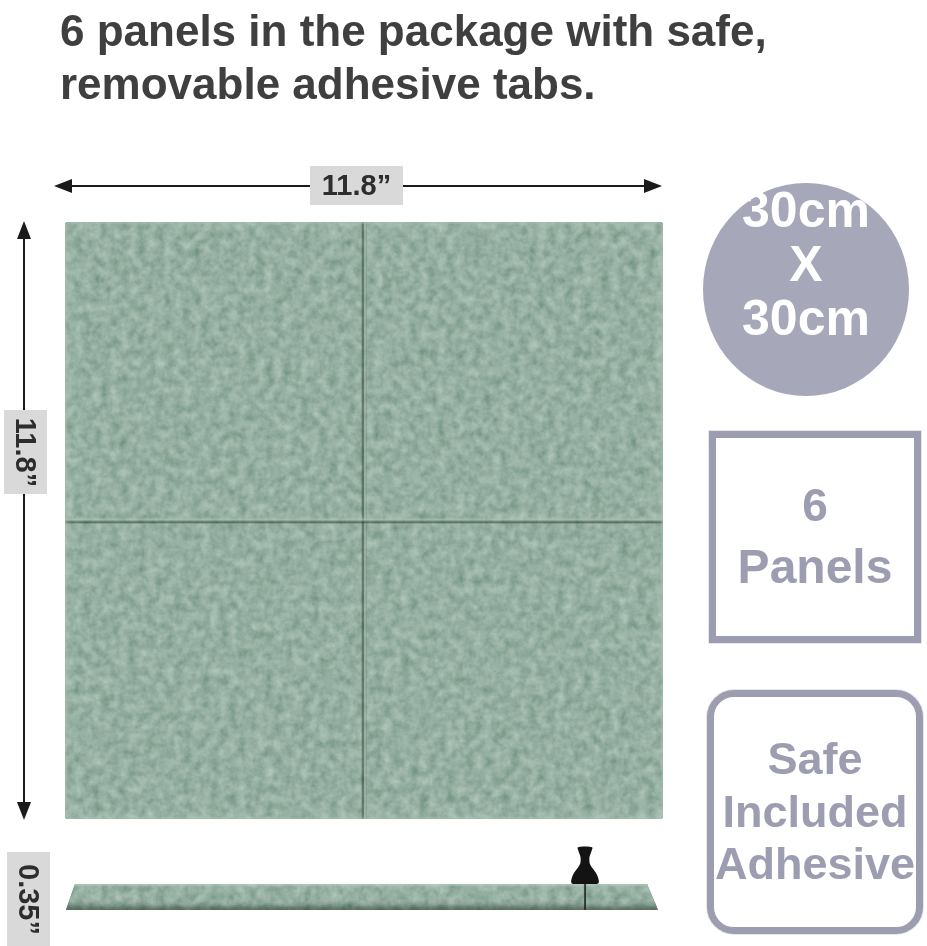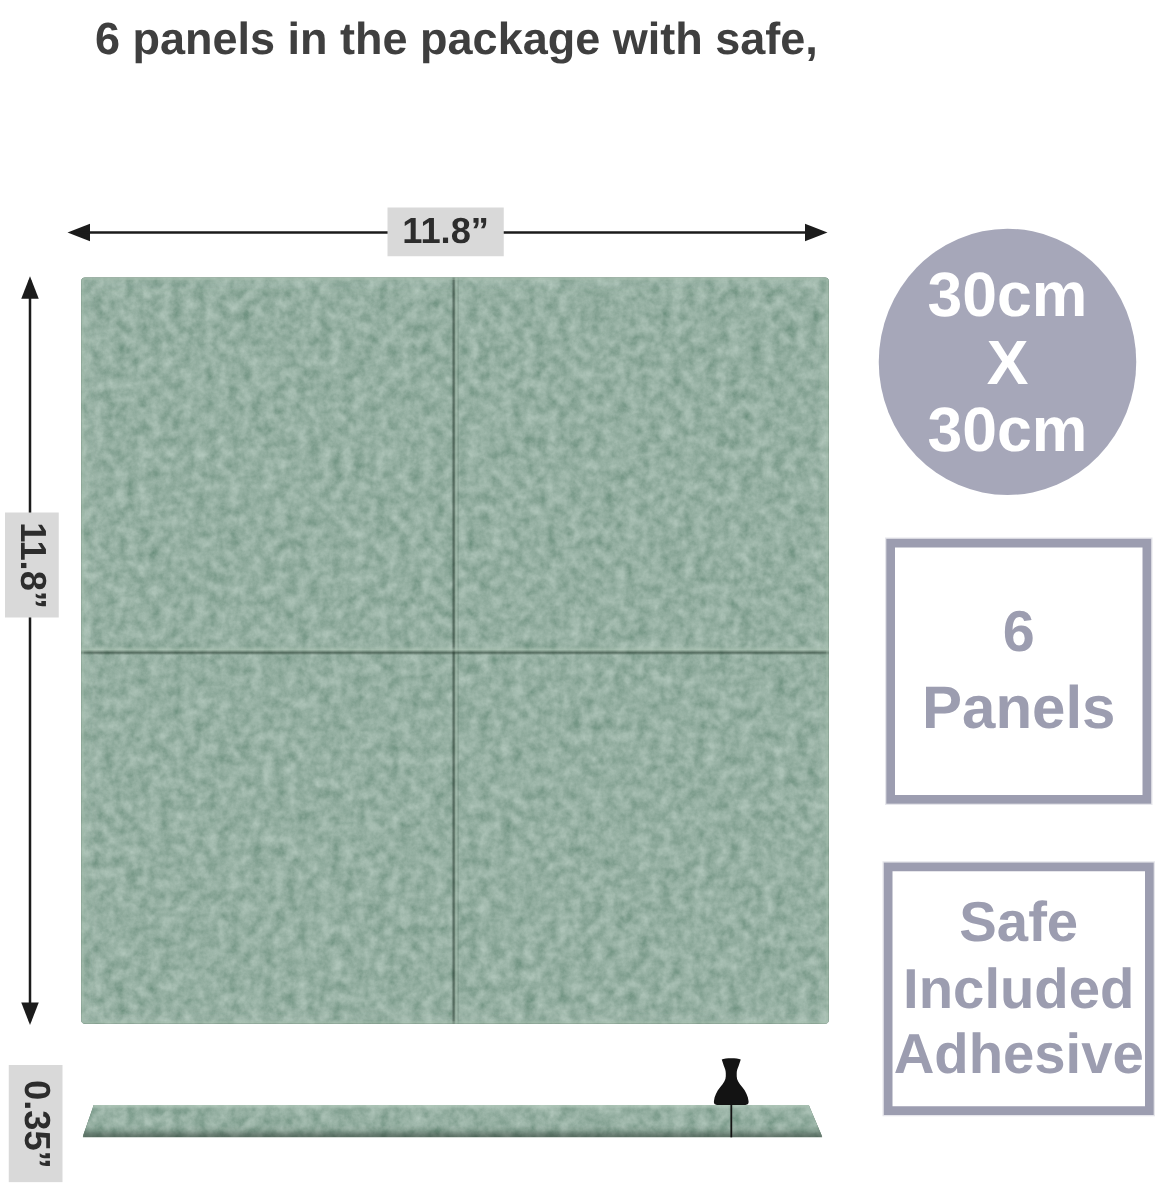--- a/index.html
+++ b/index.html
@@ -5,22 +5,22 @@
   :root{
     --title-text:#3f3f3f; --arrow:#1b1b1b; --label-bg:#d9d9d9; --label-text:#2d2d2d;
     --badge-fill:#a6a7b9; --badge-text:#ffffff; --box-border:#9c9db0; --box-text:#9c9db0;
     --felt-base:#466853;
   }
   *{box-sizing:border-box; margin:0; padding:0;}
   body{background:#fff; font-family:"Liberation Sans", sans-serif;}
   .stage{position:relative; width:927px; height:946px; background:#fff; overflow:hidden;}
 
   
-  .title{position:absolute; left:60px; top:4px; font-size:36px; line-height:53px;
-         font-weight:bold; color:var(--title-text); letter-spacing:0px;margin-left:16px;}
+  .title{position:absolute; left:60px; top:4px; font-size:44px; line-height:53px;
+         font-weight:bold; color:var(--title-text); letter-spacing:0px;}
   .title span{display:block;}
 
   
   .dim-h{position:absolute; left:54px; top:177px; width:608px; height:18px;}
   .dim-line-h{position:absolute; left:3px; right:3px; top:8px; height:2px; background:var(--arrow);}
   .ah{width:0; height:0; position:absolute;}
   .ah-left{left:0; top:2px; border-top:7px solid transparent; border-bottom:7px solid transparent; border-right:18px solid var(--arrow);}
   .ah-right{right:0; top:2px; border-top:7px solid transparent; border-bottom:7px solid transparent; border-left:18px solid var(--arrow);}
   .dim-v{position:absolute; left:15px; top:221px; width:18px; height:599px;}
   .dim-line-v{position:absolute; top:3px; bottom:3px; left:8px; width:2px; background:var(--arrow);}
@@ -52,48 +52,49 @@
   .strip-shade{position:absolute; inset:0; pointer-events:none;
                box-shadow:inset 0 2px 2px rgba(195,215,200,.55), inset 0 -4px 5px rgba(10,25,16,.45);}
 
   
   .pin{position:absolute; left:566px; top:846px; width:38px; height:66px; z-index:4;}
 
   
   .circle-badge{position:absolute; left:703px; top:183px; width:206px; height:213px;
                 border-radius:50%; background:var(--badge-fill); color:var(--badge-text);
                 font-weight:bold; font-size:50px; line-height:1.08; text-align:center;
-                display:flex; flex-direction:column; align-items:center; justify-content:center;}
+                display:flex; flex-direction:column; align-items:center; }
   .info-box{position:absolute; background:#fff; border:7px solid var(--box-border);
             color:var(--box-text); font-weight:bold; text-align:center;
             display:flex; flex-direction:column; align-items:center; justify-content:center;
             box-shadow:0 0 0 1px rgba(156,157,176,.25);}
   .panels-box{left:709px; top:431px; width:212px; height:212px; font-size:48px; line-height:1.3;}
   .panels-box .count{font-size:46px;}
-  .adhesive-box{left:707px; top:690px; width:216px; height:202px; font-size:45px; line-height:1.17; white-space:nowrap; overflow:visible;}
+  .adhesive-box{left:707px; top:690px; width:216px; height:244px; font-size:45px; line-height:1.17; white-space:nowrap; overflow:visible;border-radius:27px;}
 </style>
 </head>
 <body>
 
 <div class="stage">
 
   <svg width="0" height="0" style="position:absolute" aria-hidden="true">
     <defs>
       <filter id="felt" x="-5%" y="-5%" width="110%" height="110%">
         <feTurbulence type="fractalNoise" baseFrequency="0.11" numOctaves="5" seed="4" result="n"></feTurbulence>
         <feColorMatrix in="n" type="matrix" values="0.10 0 0 0.30 0.10
                   0.10 0 0 0.30 0.23
                   0.10 0 0 0.30 0.16
                   0 0 0 0 1"></feColorMatrix>
       </filter>
     </defs>
   </svg>
 
   <h1 class="title">
     <span>6 panels in the package with safe,</span>
+    <span>removable adhesive tabs.</span>
   </h1>
 
   <div class="dim-h">
     <span class="ah ah-left"></span>
     <span class="dim-line-h"></span>
     <span class="ah ah-right"></span>
   </div>
   <div class="dim-label dim-label-w">11.8”</div>
 
   <div class="dim-v">

